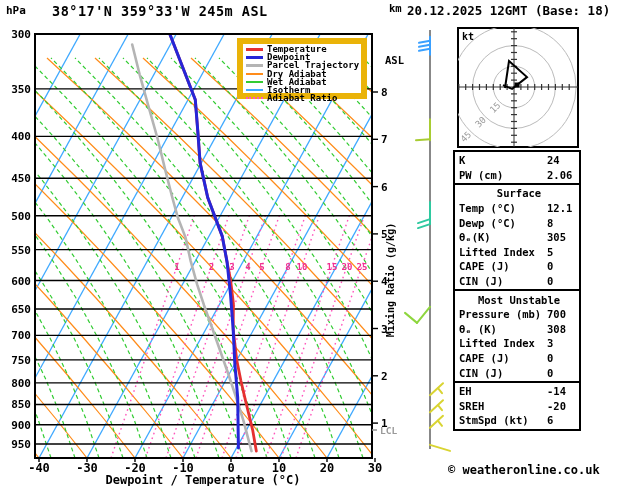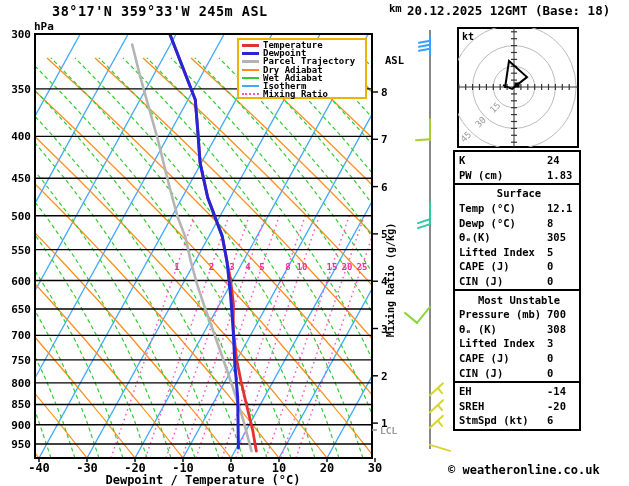--- a/index.html
+++ b/index.html
@@ -3,41 +3,41 @@
 <meta charset="utf-8">
 <style>
   html,body{margin:0;padding:0;background:#ffffff;}
   .stage{position:relative;width:629px;height:486px;background:#fff;overflow:hidden;
          font-family:"DejaVu Sans Mono",monospace;color:#000;}
   .abs{position:absolute;}
   .hdr{font-weight:700;white-space:nowrap;}
   #plot-svg{position:absolute;left:0;top:0;}
   
   .legend{left:237px;top:38px;width:130px;height:61px;background:#fff;
-          border:2px solid #eab308;box-sizing:border-box;padding:1px 0 0 3px;z-index:5;}
+          border:6px solid #eab308;box-sizing:border-box;padding:1px 0 0 3px;z-index:5;}
   .legend-row{display:flex;align-items:center;height:8.2px;}
   .legend-swatch{width:17px;margin-right:4px;flex:0 0 17px;}
   .legend-label{font-size:9px;font-weight:700;line-height:8px;white-space:nowrap;}
   
   .tables{left:453px;top:150px;width:128px;z-index:5;}
   .tbox{border:2px solid #000;background:#fff;box-sizing:border-box;
         padding:1px 0 1px 4px;margin-top:-2px;}
   .tbox:first-child{margin-top:0;}
   .trow{display:flex;height:14.6px;align-items:center;font-size:10.5px;font-weight:700;}
   .trow .lab{flex:0 0 88px;white-space:nowrap;overflow:visible;}
   .trow .val{white-space:nowrap;}
   .ttitle{justify-content:center;}
   .footer{left:448px;top:463px;font-size:12px;font-weight:700;z-index:5;}
 </style>
 </head>
 <body>
 
 <div class="stage">
 
-  <div class="abs hdr" style="left:6px;top:20px;font-size:11px;margin-left:28px;">hPa</div>
+  <div class="abs hdr" style="left:6px;top:4px;font-size:11px;">hPa</div>
 
   <div class="abs hdr" style="left:52px;top:3px;font-size:13.5px;letter-spacing:0.5px;">38°17'N 359°33'W 245m ASL</div>
 
   <div class="abs hdr" style="left:389px;top:2px;font-size:10.5px;">km</div>
   <div class="abs hdr" style="left:385px;top:15px;font-size:10.5px;margin-top:39px;">ASL</div>
 
   <div class="abs hdr" style="left:407px;top:3px;font-size:12.5px;">20.12.2025 12GMT (Base: 18)</div>
 
   <svg id="plot-svg" width="629" height="486">
       <defs>
@@ -326,33 +326,33 @@
       <div class="legend-row">
         <div class="legend-swatch" style="border-top: 2px solid rgb(51, 204, 51);"></div>
         <span class="legend-label">Wet Adiabat</span>
       </div>
       <div class="legend-row">
         <div class="legend-swatch" style="border-top: 2px solid rgb(63, 169, 255);"></div>
         <span class="legend-label">Isotherm</span>
       </div>
       <div class="legend-row">
         <div class="legend-swatch" style="border-top: 2px dotted rgb(255, 85, 187);"></div>
-        <span class="legend-label">Mixing Ratio</span>
+        <span class="legend-label">Adiabat Ratio</span>
       </div>
     </div>
 
   <div class="abs tables" id="tables">
       <div class="tbox">
         <div class="trow">
           <span class="lab">K</span>
           <span class="val">24</span>
         </div>
         <div class="trow">
           <span class="lab">PW (cm)</span>
-          <span class="val">1.83</span>
+          <span class="val">2.06</span>
         </div>
       </div>
       <div class="tbox">
         <div class="trow ttitle">Surface</div>
         <div class="trow">
           <span class="lab">Temp (°C)</span>
           <span class="val">12.1</span>
         </div>
         <div class="trow">
           <span class="lab">Dewp (°C)</span>

